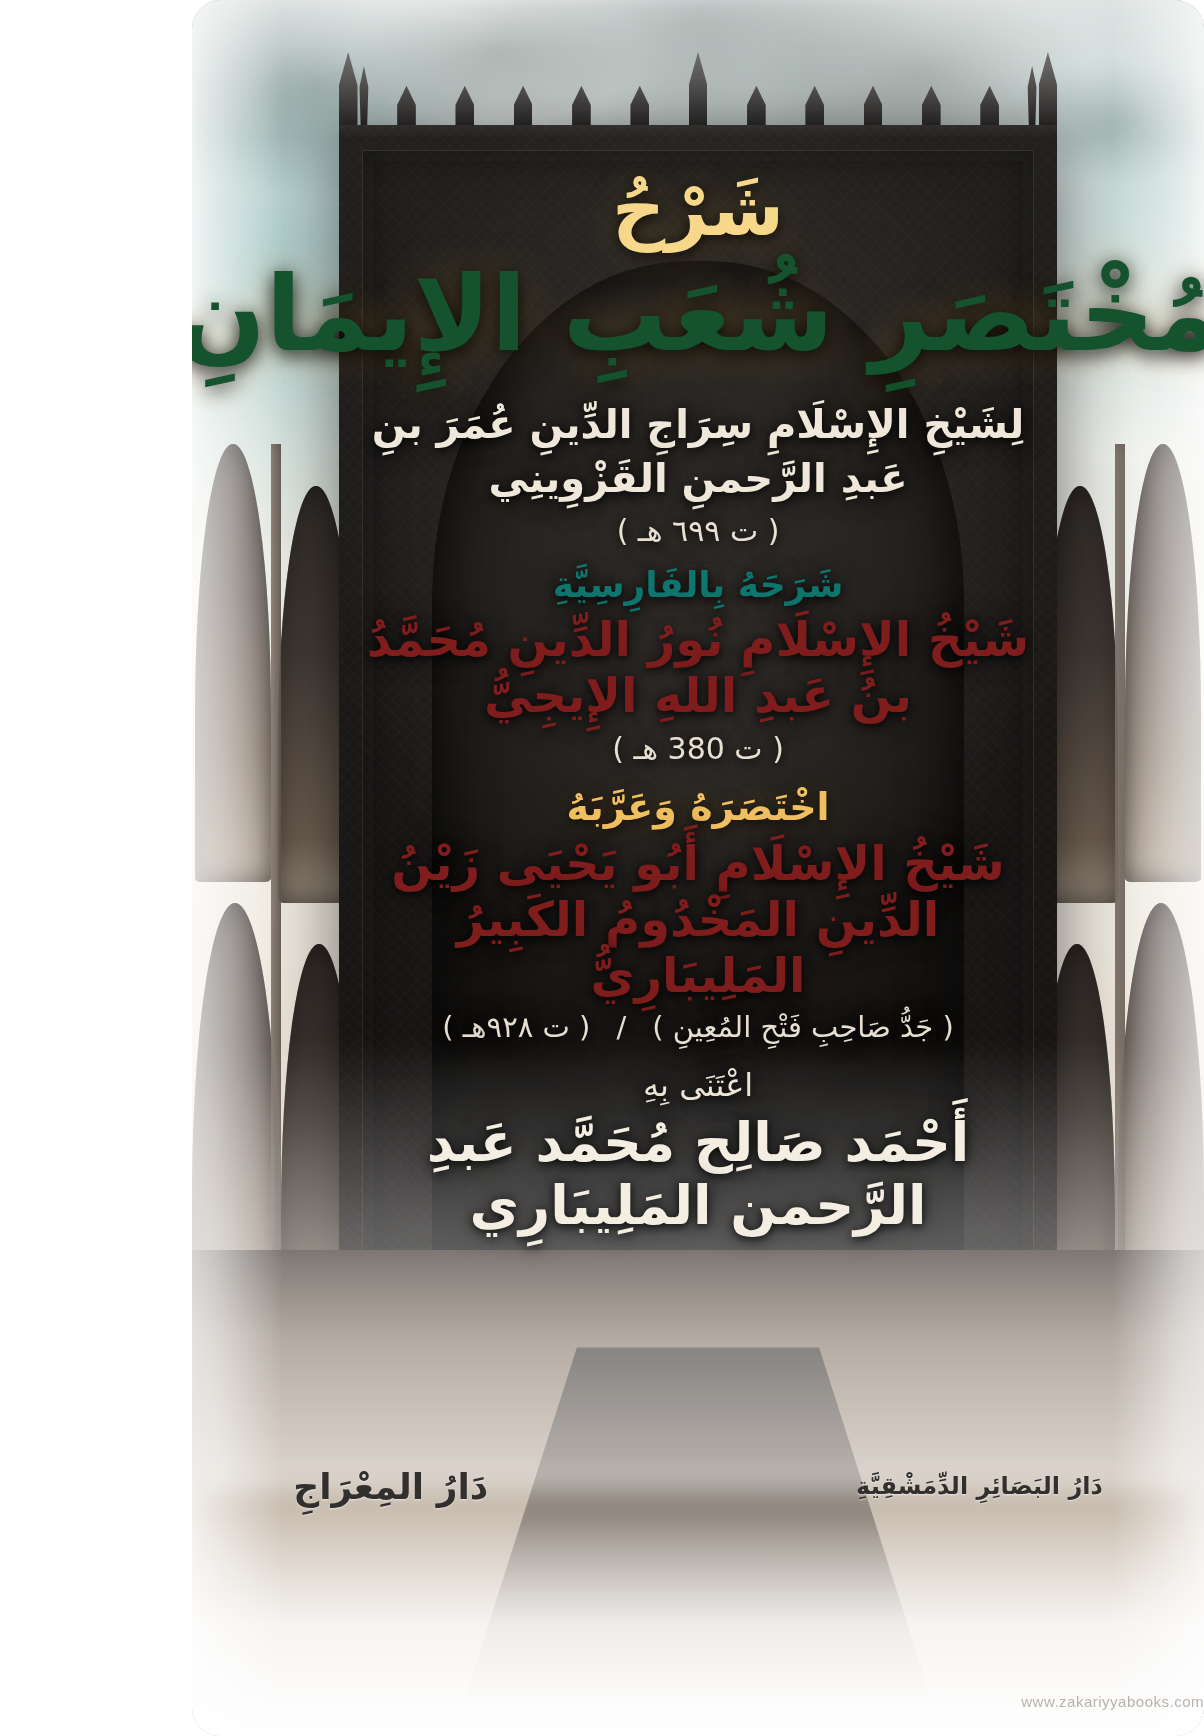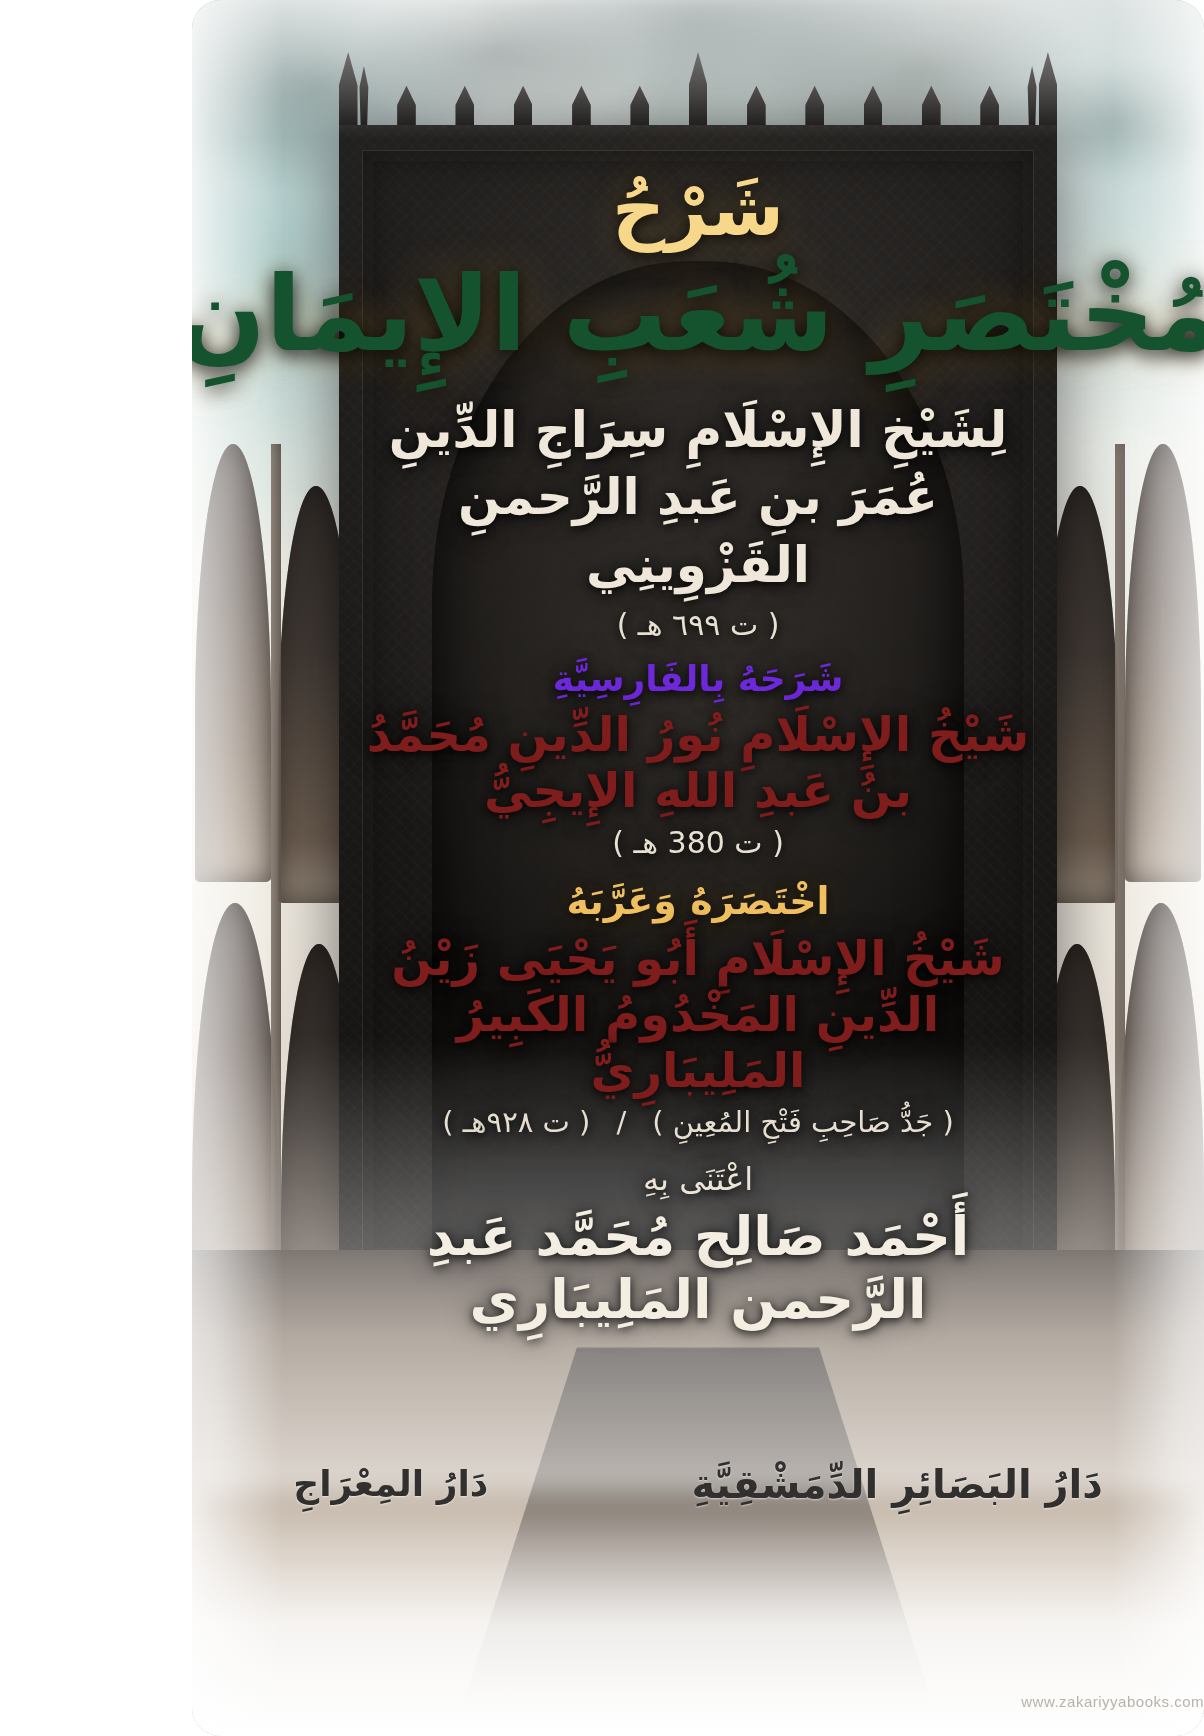--- a/index.html
+++ b/index.html
@@ -232,35 +232,35 @@
     font-size: 104px;
     line-height: 1.12;
     color: #14532d;
     font-weight: 700;
     letter-spacing: 0;
     text-shadow: 0 4px 20px rgba(0,0,0,0.92), 0 0 40px rgba(205,150,50,0.38);
     white-space: nowrap;
   }
   .t-author {
     margin-top: 3.4%;
-    font-size: 50px;
+    font-size: 40px;
     line-height: 1.35;
     color: #efe7d9;
     font-weight: 600;
     max-width: 92%;
   }
   .t-death {
     margin-top: 1.1%;
     font-size: 30px;
     color: #e8e0d2;
   }
   .t-label {
     margin-top: 2.2%;
     font-size: 36px;
-    color: #6d28d9;
+    color: #0f766e;
     font-weight: 600;
   }
   .t-person {
     margin-top: 0.9%;
     font-size: 48px;
     color: #7f1d1d;
     font-weight: 700;
     max-width: 94%;
   }
   .t-gold-label {
@@ -297,21 +297,21 @@
     position: absolute;
     left: 10%;
     right: 10%;
     bottom: 13.2%;
     display: flex;
     align-items: center;
     justify-content: space-between;
     direction: rtl;
   }
   .pub {
-    font-size: 40px;
+    font-size: 24px;
     font-weight: 700;
     color: #31302e;
     text-shadow: 0 1px 2px rgba(255,255,255,0.55);
     white-space: nowrap;
   }
   .pub.small { font-size: 36px; }
 
   .watermark {
     position: absolute;
     left: 0; right: 0;

